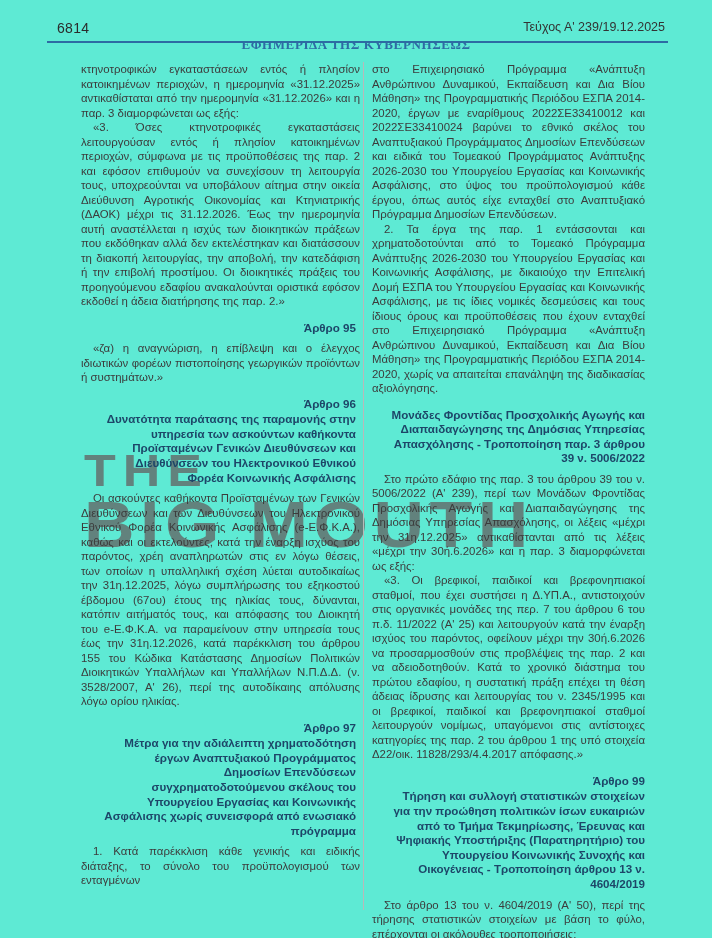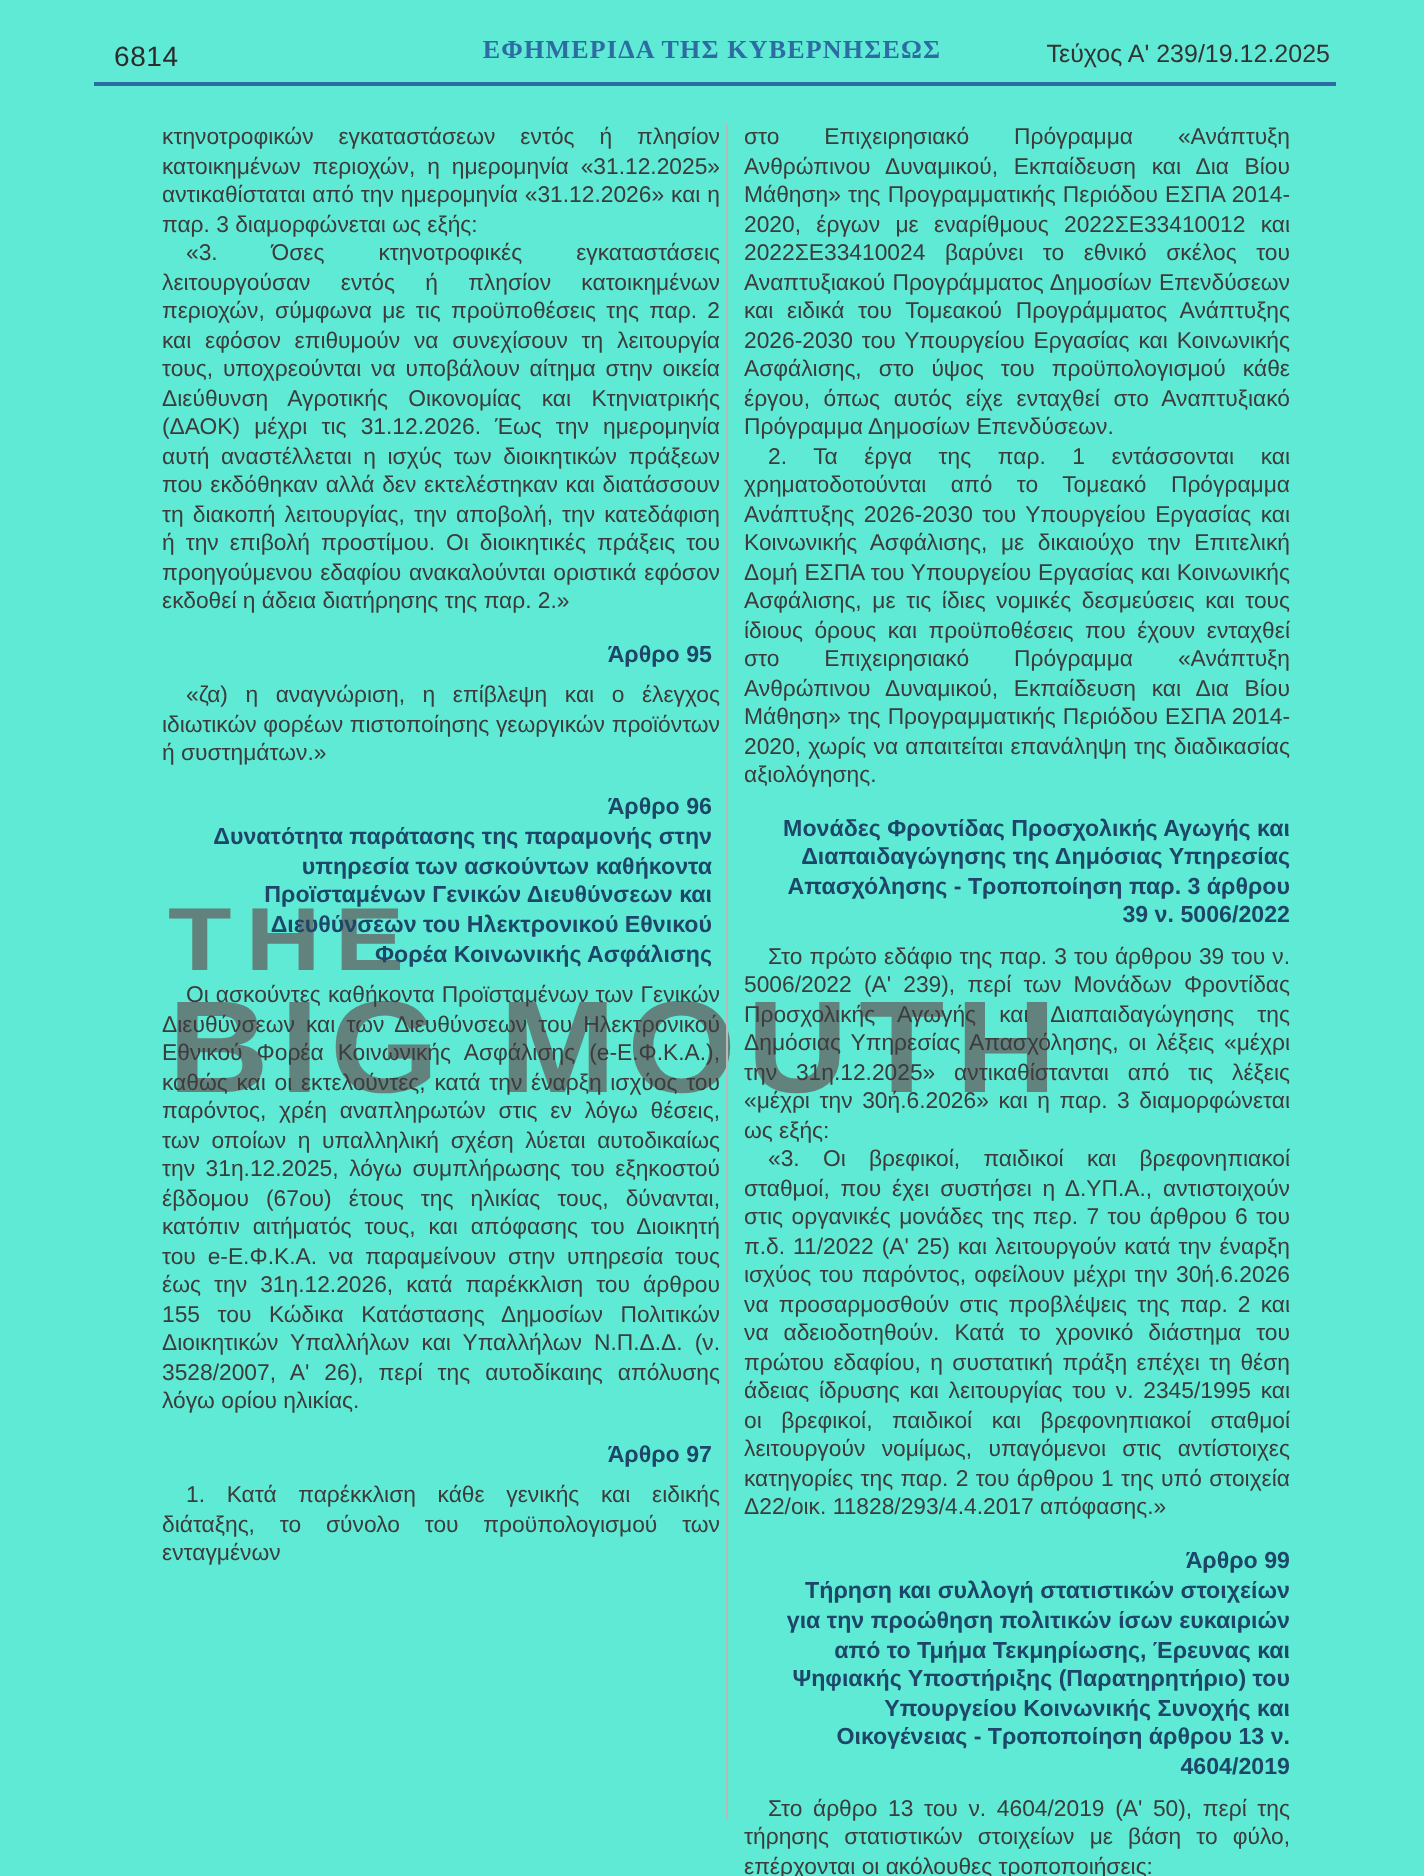--- a/index.html
+++ b/index.html
@@ -17,21 +17,21 @@
     background:#5eead4;
     font-family:"Liberation Sans",sans-serif;
     overflow:hidden;
   }
   
   .pagenum{
     position:absolute;left:57px;top:20px;
     font-size:14px;color:#2b2b2b;letter-spacing:.3px;
   }
   .masthead{
-    position:absolute;left:0;right:0;top:17px;
+    position:absolute;left:0;right:0;top:37px;
     text-align:center;
     font-family:"Liberation Serif",serif;
     font-weight:bold;font-size:13px;letter-spacing:.6px;
     color:var(--accent-blue);
   }
   .issue{
     position:absolute;right:47px;top:20px;
     font-size:12.5px;color:#333;
   }
   .header-rule{
@@ -89,20 +89,21 @@
       <div class="art-num">Άρθρο 95</div>
     </div>
     <p class="para">«ζα) η αναγνώριση, η επίβλεψη και ο έλεγχος ιδιωτικών φορέων πιστοποίησης γεωργικών προϊόντων ή συστημάτων.»</p>
     <div class="art-head">
       <div class="art-num">Άρθρο 96</div>
       <div class="art-title">Δυνατότητα παράτασης της παραμονής στην υπηρεσία των ασκούντων καθήκοντα Προϊσταμένων Γενικών Διευθύνσεων και Διευθύνσεων του Ηλεκτρονικού Εθνικού Φορέα Κοινωνικής Ασφάλισης</div>
     </div>
     <p class="para">Οι ασκούντες καθήκοντα Προϊσταμένων των Γενικών Διευθύνσεων και των Διευθύνσεων του Ηλεκτρονικού Εθνικού Φορέα Κοινωνικής Ασφάλισης (e-Ε.Φ.Κ.Α.), καθώς και οι εκτελούντες, κατά την έναρξη ισχύος του παρόντος, χρέη αναπληρωτών στις εν λόγω θέσεις, των οποίων η υπαλληλική σχέση λύεται αυτοδικαίως την 31η.12.2025, λόγω συμπλήρωσης του εξηκοστού έβδομου (67ου) έτους της ηλικίας τους, δύνανται, κατόπιν αιτήματός τους, και απόφασης του Διοικητή του e-Ε.Φ.Κ.Α. να παραμείνουν στην υπηρεσία τους έως την 31η.12.2026, κατά παρέκκλιση του άρθρου 155 του Κώδικα Κατάστασης Δημοσίων Πολιτικών Διοικητικών Υπαλλήλων και Υπαλλήλων Ν.Π.Δ.Δ. (ν. 3528/2007, Α' 26), περί της αυτοδίκαιης απόλυσης λόγω ορίου ηλικίας.</p>
     <div class="art-head">
       <div class="art-num">Άρθρο 97</div>
+      <div class="art-title">Μέτρα για την αδιάλειπτη χρηματοδότηση έργων Αναπτυξιακού Προγράμματος Δημοσίων Επενδύσεων συγχρηματοδοτούμενου σκέλους του Υπουργείου Εργασίας και Κοινωνικής Ασφάλισης χωρίς συνεισφορά από ενωσιακό πρόγραμμα</div>
     </div>
     <p class="para">1. Κατά παρέκκλιση κάθε γενικής και ειδικής διάταξης, το σύνολο του προϋπολογισμού των ενταγμένων</p>
   </div>
 
   <div class="col-divider"></div>
 
   <div class="col col-right">
     <p class="para cont">στο Επιχειρησιακό Πρόγραμμα «Ανάπτυξη Ανθρώπινου Δυναμικού, Εκπαίδευση και Δια Βίου Μάθηση» της Προγραμματικής Περιόδου ΕΣΠΑ 2014-2020, έργων με εναρίθμους 2022ΣΕ33410012 και 2022ΣΕ33410024 βαρύνει το εθνικό σκέλος του Αναπτυξιακού Προγράμματος Δημοσίων Επενδύσεων και ειδικά του Τομεακού Προγράμματος Ανάπτυξης 2026-2030 του Υπουργείου Εργασίας και Κοινωνικής Ασφάλισης, στο ύψος του προϋπολογισμού κάθε έργου, όπως αυτός είχε ενταχθεί στο Αναπτυξιακό Πρόγραμμα Δημοσίων Επενδύσεων.</p>
     <p class="para">2. Τα έργα της παρ. 1 εντάσσονται και χρηματοδοτούνται από το Τομεακό Πρόγραμμα Ανάπτυξης 2026-2030 του Υπουργείου Εργασίας και Κοινωνικής Ασφάλισης, με δικαιούχο την Επιτελική Δομή ΕΣΠΑ του Υπουργείου Εργασίας και Κοινωνικής Ασφάλισης, με τις ίδιες νομικές δεσμεύσεις και τους ίδιους όρους και προϋποθέσεις που έχουν ενταχθεί στο Επιχειρησιακό Πρόγραμμα «Ανάπτυξη Ανθρώπινου Δυναμικού, Εκπαίδευση και Δια Βίου Μάθηση» της Προγραμματικής Περιόδου ΕΣΠΑ 2014-2020, χωρίς να απαιτείται επανάληψη της διαδικασίας αξιολόγησης.</p>
     <div class="art-head">

